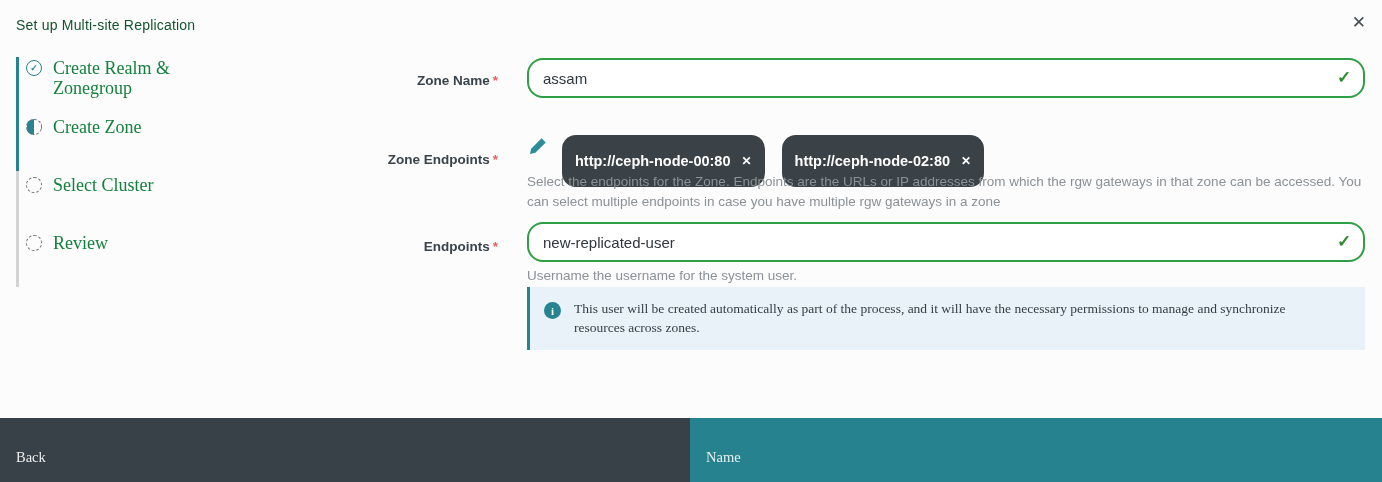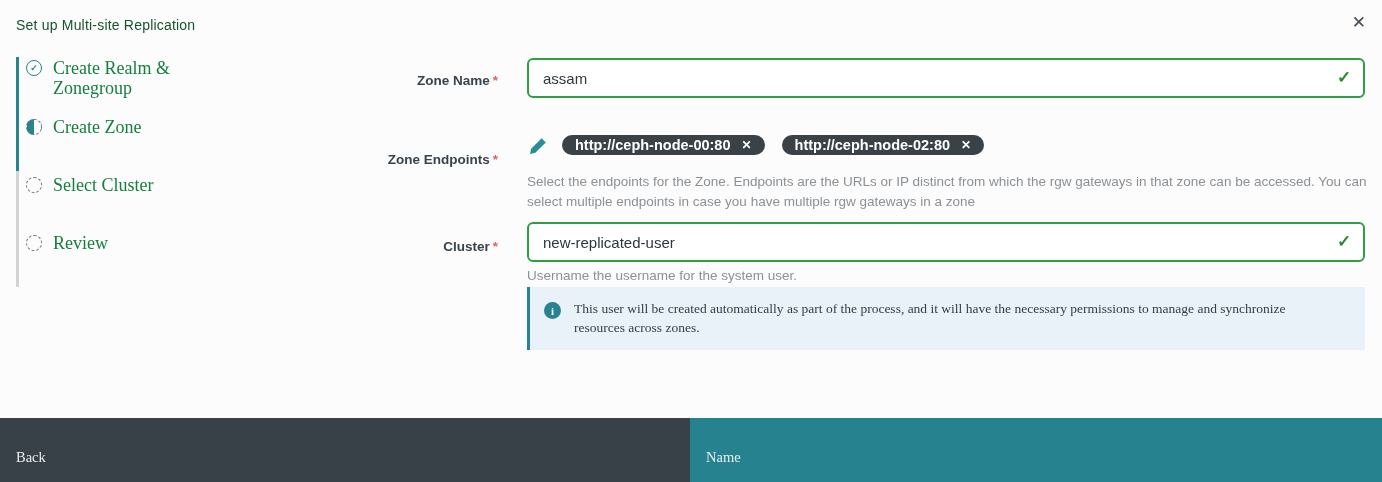--- a/index.html
+++ b/index.html
@@ -36,42 +36,42 @@
   
   .f-label {
     position:absolute; left:380px; width:118px; text-align:right;
     font-size:13.5px; font-weight:700; color:#39434c;
   }
   .lbl-zone { top:73px; } .lbl-endpoints { top:152px; } .lbl-username { top:239px; }
   .req { color:#e4605e; margin-left:3px; font-weight:700; }
 
   .f-input {
     position:absolute; left:527px; width:838px; height:40px;
-    border:2px solid #2f9e44; border-radius:6px; background:#fff;
+    border:2px solid #2f9e44; border-radius:16px; background:#fff;
     padding:0 40px 0 14px; font-size:15px; color:#2f363c;
     font-family:inherit; outline:none;
   }
   .inp-zone { top:58px; } .inp-username { top:222px; }
   .input-check {
     position:absolute; left:1337px; font-size:17px; font-weight:700; color:#2e8b2e;
   }
   .chk-zone { top:67px; } .chk-username { top:231px; }
 
   .helper {
     position:absolute; left:527px; font-size:13.5px; color:#8b9196; line-height:20px;
   }
   .help-zone { top:101px; } .help-endpoints { top:172px; width:845px; } .help-username { top:266px; }
 
   .pencil { position:absolute; left:529px; top:137px; width:18px; height:18px; cursor:pointer; }
 
   .chips { position:absolute; left:562px; top:135px; display:flex; gap:17px; }
   .chip {
     display:flex; align-items:center; gap:11px;
     background:#3a4248; color:#ffffff; font-weight:700; font-size:14.5px;
-    padding:0 13px; border-radius:14px; line-height:19px;
+    padding:16px 13px; border-radius:14px; line-height:19px;
   }
   .chip-x { font-size:12px; font-weight:900; cursor:pointer; margin-top:1px; }
 
   .alert {
     position:absolute; left:527px; top:287px; width:838px; min-height:61px;
     background:#e9f1f9; border-left:3px solid #26838f;
     padding:13px 30px 13px 14px; display:flex; gap:13px;
   }
   .alert-icon {
     width:17px; height:17px; border-radius:50%; background:#26838f; color:#fff;
@@ -140,24 +140,24 @@
   <div class="chips">
     <span class="chip">
       <span>http://ceph-node-00:80</span>
       <span class="chip-x">✕</span>
     </span>
     <span class="chip">
       <span>http://ceph-node-02:80</span>
       <span class="chip-x">✕</span>
     </span>
   </div>
-  <div class="helper help-endpoints">Select the endpoints for the Zone. Endpoints are the URLs or IP distinct from which the rgw gateways in that zone can be accessed. You can select multiple endpoints in case you have multiple rgw gateways in a zone</div>
+  <div class="helper help-endpoints">Select the endpoints for the Zone. Endpoints are the URLs or IP addresses from which the rgw gateways in that zone can be accessed. You can select multiple endpoints in case you have multiple rgw gateways in a zone</div>
 
   <div class="f-label lbl-username">
-    <span>Cluster</span><span class="req">*</span>
+    <span>Endpoints</span><span class="req">*</span>
   </div>
   <input class="f-input inp-username" type="text" value="new-replicated-user" style="">
   <span class="input-check chk-username">✓</span>
   <div class="helper help-username">Username the username for the system user.</div>
 
   <div class="alert">
     <span class="alert-icon">i</span>
     <span class="alert-text">This user will be created automatically as part of the process, and it will have the necessary permissions to manage and synchronize resources across zones.</span>
   </div>
 

